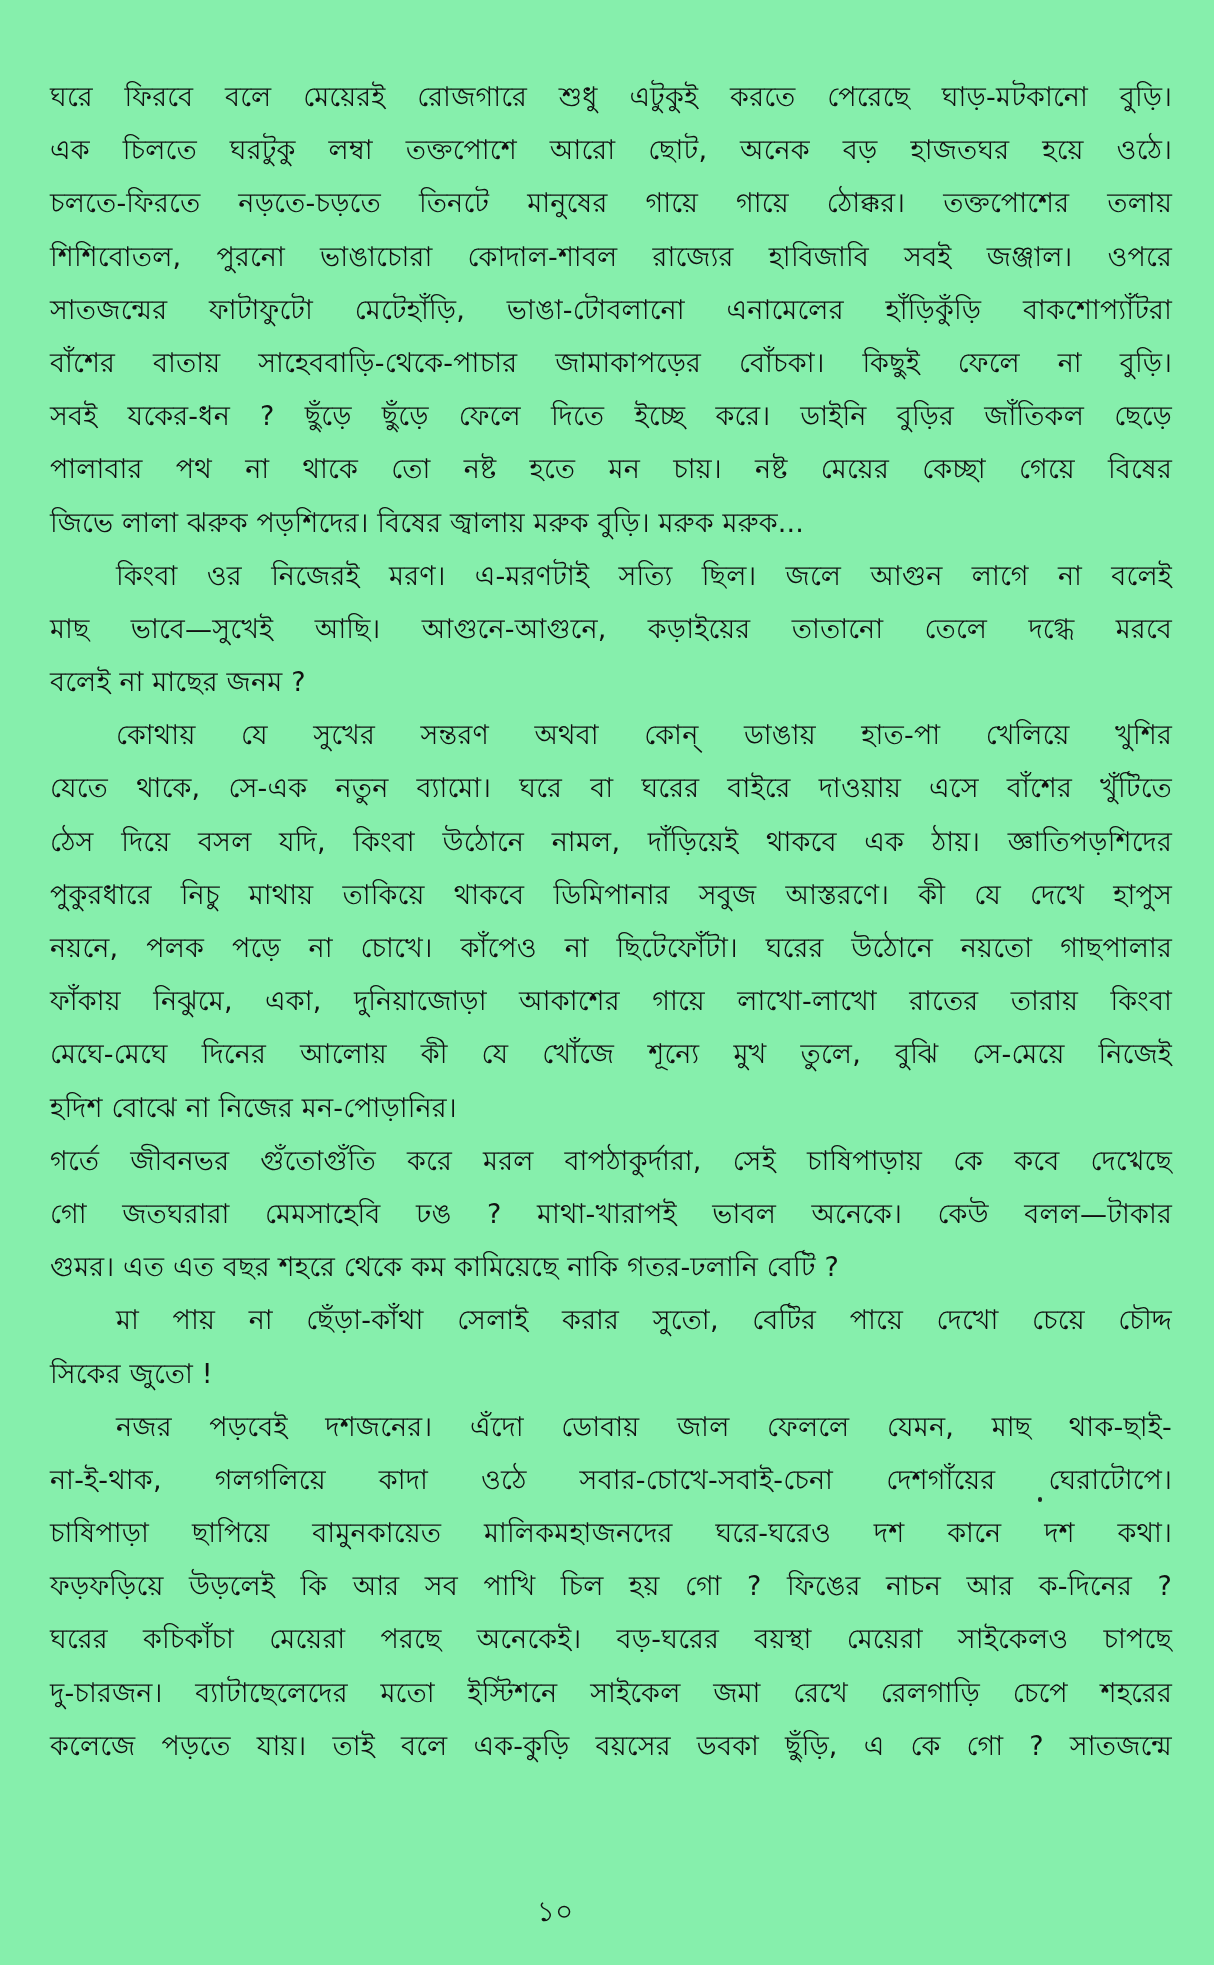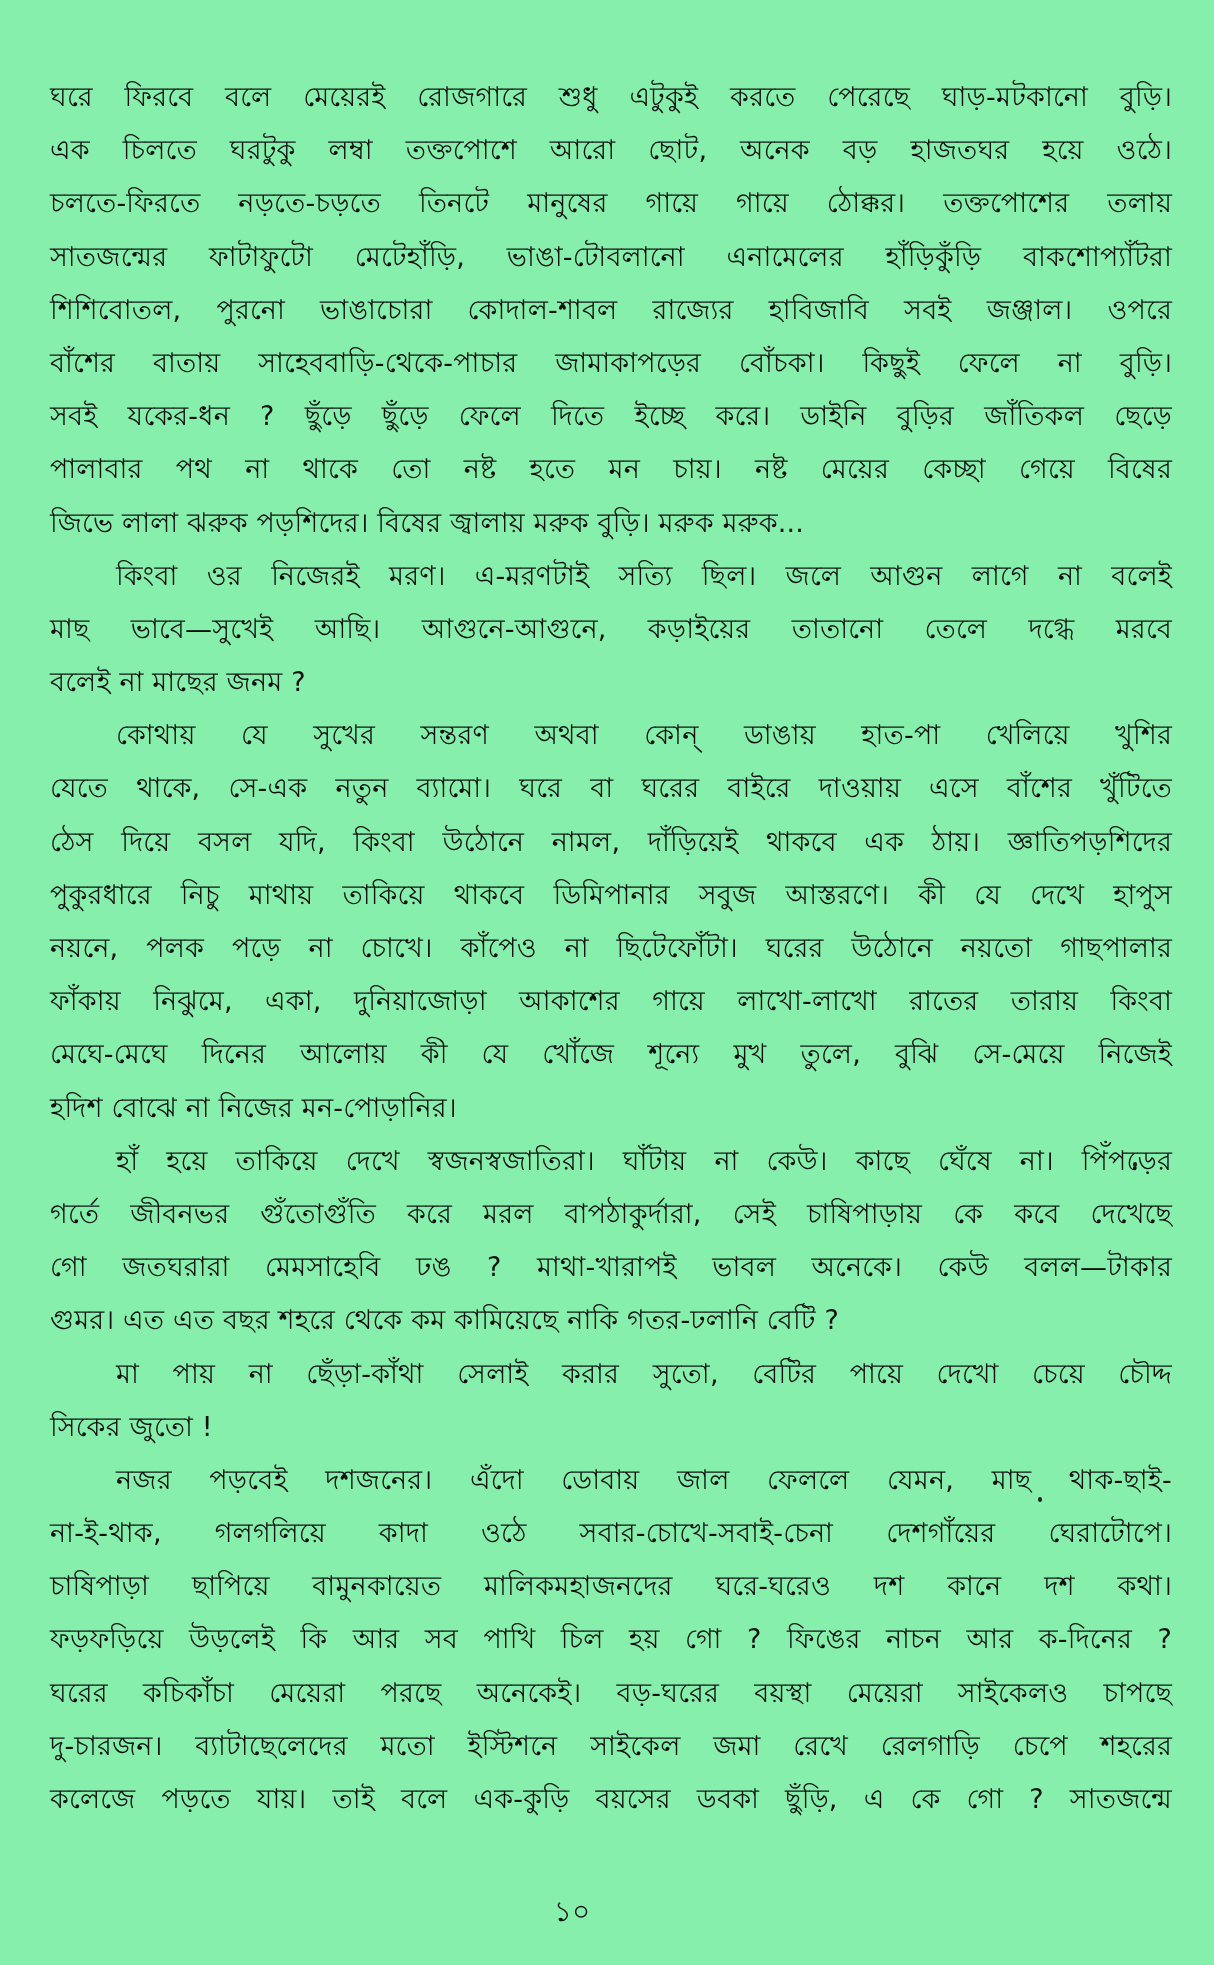--- a/index.html
+++ b/index.html
@@ -46,56 +46,54 @@
       padding-left: 66px;
     }
     .page-number {
       position: absolute;
       left: 0;
       width: 1110px;
       top: 1892px;
       text-align: center;
       font-size: 28px;
       line-height: 40px;
-      margin-left: 17px;
     }
     .speck {
       position: absolute;
       width: 4px;
       height: 5px;
       background: #222;
       border-radius: 2px;
     }
   </style>
 </head>
 <body>
 
 <div class="page">
   <div class="text-block" id="text-block">
       <span class="line">ঘরে ফিরবে বলে মেয়েরই রোজগারে শুধু এটুকুই করতে পেরেছে ঘাড়-মটকানো বুড়ি।</span>
       <span class="line">এক চিলতে ঘরটুকু লম্বা তক্তপোশে আরো ছোট, অনেক বড় হাজতঘর হয়ে ওঠে।</span>
       <span class="line">চলতে-ফিরতে নড়তে-চড়তে তিনটে মানুষের গায়ে গায়ে ঠোক্কর। তক্তপোশের তলায়</span>
+      <span class="line">শিশিবোতল, পুরনো ভাঙাচোরা কোদাল-শাবল রাজ্যের হাবিজাবি সবই জঞ্জাল। ওপরে</span>
       <span class="line">সাতজন্মের ফাটাফুটো মেটেহাঁড়ি, ভাঙা-টোবলানো এনামেলের হাঁড়িকুঁড়ি বাকশোপ্যাঁটরা</span>
-      <span class="line">শিশিবোতল, পুরনো ভাঙাচোরা কোদাল-শাবল রাজ্যের হাবিজাবি সবই জঞ্জাল। ওপরে</span>
       <span class="line">বাঁশের বাতায় সাহেববাড়ি-থেকে-পাচার জামাকাপড়ের বোঁচকা। কিছুই ফেলে না বুড়ি।</span>
       <span class="line">সবই যকের-ধন ? ছুঁড়ে ছুঁড়ে ফেলে দিতে ইচ্ছে করে। ডাইনি বুড়ির জাঁতিকল ছেড়ে</span>
       <span class="line">পালাবার পথ না থাকে তো নষ্ট হতে মন চায়। নষ্ট মেয়ের কেচ্ছা গেয়ে বিষের</span>
       <span class="line last">জিভে লালা ঝরুক পড়শিদের। বিষের জ্বালায় মরুক বুড়ি। মরুক মরুক...</span>
       <span class="line indent">কিংবা ওর নিজেরই মরণ। এ-মরণটাই সত্যি ছিল। জলে আগুন লাগে না বলেই</span>
       <span class="line">মাছ ভাবে—সুখেই আছি। আগুনে-আগুনে, কড়াইয়ের তাতানো তেলে দগ্ধে মরবে</span>
       <span class="line last">বলেই না মাছের জনম ?</span>
       <span class="line indent">কোথায় যে সুখের সন্তরণ অথবা কোন্ ডাঙায় হাত-পা খেলিয়ে খুশির</span>
       <span class="line">যেতে থাকে, সে-এক নতুন ব্যামো। ঘরে বা ঘরের বাইরে দাওয়ায় এসে বাঁশের খুঁটিতে</span>
       <span class="line">ঠেস দিয়ে বসল যদি, কিংবা উঠোনে নামল, দাঁড়িয়েই থাকবে এক ঠায়। জ্ঞাতিপড়শিদের</span>
       <span class="line">পুকুরধারে নিচু মাথায় তাকিয়ে থাকবে ডিমিপানার সবুজ আস্তরণে। কী যে দেখে হাপুস</span>
       <span class="line">নয়নে, পলক পড়ে না চোখে। কাঁপেও না ছিটেফোঁটা। ঘরের উঠোনে নয়তো গাছপালার</span>
       <span class="line">ফাঁকায় নিঝুমে, একা, দুনিয়াজোড়া আকাশের গায়ে লাখো-লাখো রাতের তারায় কিংবা</span>
       <span class="line">মেঘে-মেঘে দিনের আলোয় কী যে খোঁজে শূন্যে মুখ তুলে, বুঝি সে-মেয়ে নিজেই</span>
       <span class="line last">হদিশ বোঝে না নিজের মন-পোড়ানির।</span>
-      <span class="line indent">হাঁ হয়ে তাকিয়ে দেখে স্বজনস্বজাতিরা। ঘাঁটায় না কেউ। কাছে ঘেঁষে না। পিঁপড়ের</span>
       <span class="line">গর্তে জীবনভর গুঁতোগুঁতি করে মরল বাপঠাকুর্দারা, সেই চাষিপাড়ায় কে কবে দেখেছে</span>
       <span class="line">গো জতঘরারা মেমসাহেবি ঢঙ ? মাথা-খারাপই ভাবল অনেকে। কেউ বলল—টাকার</span>
       <span class="line last">গুমর। এত এত বছর শহরে থেকে কম কামিয়েছে নাকি গতর-ঢলানি বেটি ?</span>
       <span class="line indent">মা পায় না ছেঁড়া-কাঁথা সেলাই করার সুতো, বেটির পায়ে দেখো চেয়ে চৌদ্দ</span>
       <span class="line last">সিকের জুতো !</span>
       <span class="line indent">নজর পড়বেই দশজনের। এঁদো ডোবায় জাল ফেললে যেমন, মাছ থাক-ছাই-</span>
       <span class="line">না-ই-থাক, গলগলিয়ে কাদা ওঠে সবার-চোখে-সবাই-চেনা দেশগাঁয়ের ঘেরাটোপে।</span>
       <span class="line">চাষিপাড়া ছাপিয়ে বামুনকায়েত মালিকমহাজনদের ঘরে-ঘরেও দশ কানে দশ কথা।</span>
       <span class="line">ফড়ফড়িয়ে উড়লেই কি আর সব পাখি চিল হয় গো ? ফিঙের নাচন আর ক-দিনের ?</span>
       <span class="line">ঘরের কচিকাঁচা মেয়েরা পরছে অনেকেই। বড়-ঘরের বয়স্থা মেয়েরা সাইকেলও চাপছে</span>

